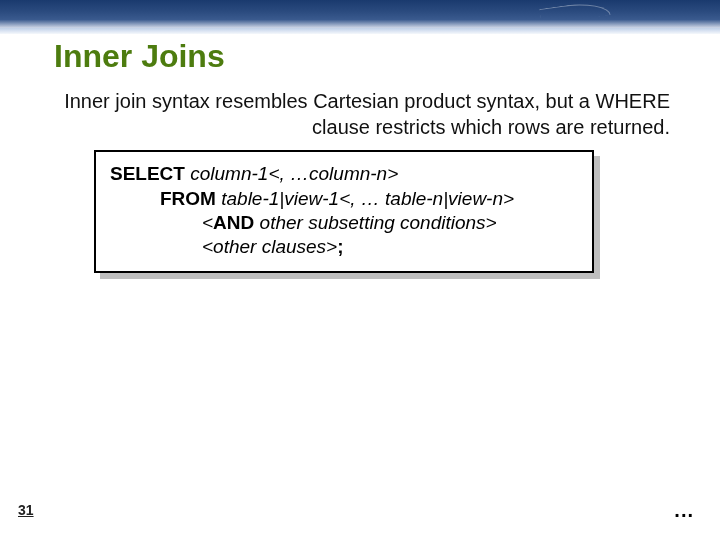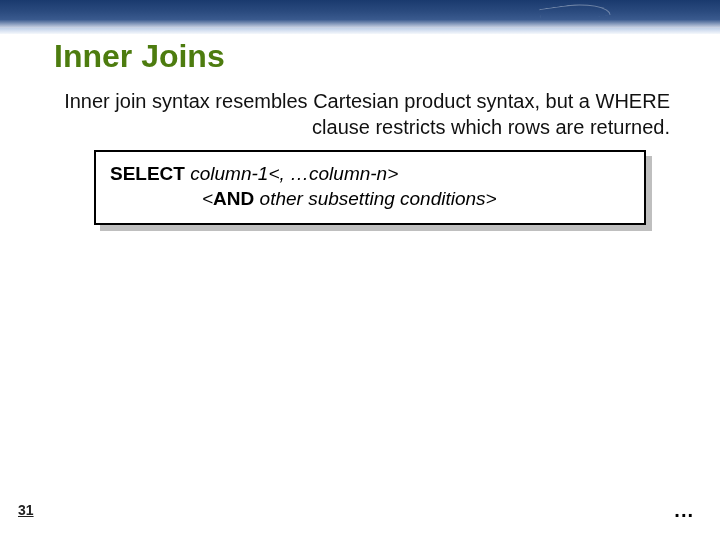--- a/index.html
+++ b/index.html
@@ -48,21 +48,21 @@
   .body-text {
     color: #111;
     font-size: 20px;
     line-height: 1.28;
     margin-bottom: 4px;
     text-align: right;
   }
   .code-wrap {
     margin-top: 10px;
     margin-left: 40px;
-    width: 552px;
+    width: 500px;
     position: relative;
   }
   .code-shadow {
     position: absolute;
     top: 6px; left: 6px;
     right: -6px; bottom: -6px;
     background: #bfbfbf;
   }
   .code-box {
     position: relative;
@@ -105,19 +105,21 @@
 </div>
 
 <div class="content">
   <h1 class="title">Inner Joins</h1>
   <p class="body-text">Inner join syntax resembles Cartesian product syntax, but a WHERE clause restricts which rows are returned.</p>
 
   <div class="code-wrap">
     <div class="code-shadow"></div>
     <div class="code-box">
       <div class="code-line"><span class="kw">SELECT </span><span class="it">column-1&lt;, …column-n&gt;</span></div>
+      <div class="code-line ind1"><span class="kw">FROM </span><span class="it">table-1|view-1&lt;, … table-n|view-n&gt;</span></div>
       <div class="code-line ind2"><span class="it">&lt;</span><span class="kw">AND </span><span class="it">other subsetting conditions&gt;</span></div>
+      <div class="code-line ind2"><span class="it">&lt;other clauses&gt;</span><span class="kw">;</span></div>
     </div>
   </div>
 </div>
 
 <div class="page-num">31</div>
 <div class="ellipsis">...</div>
 
 </body></html>

